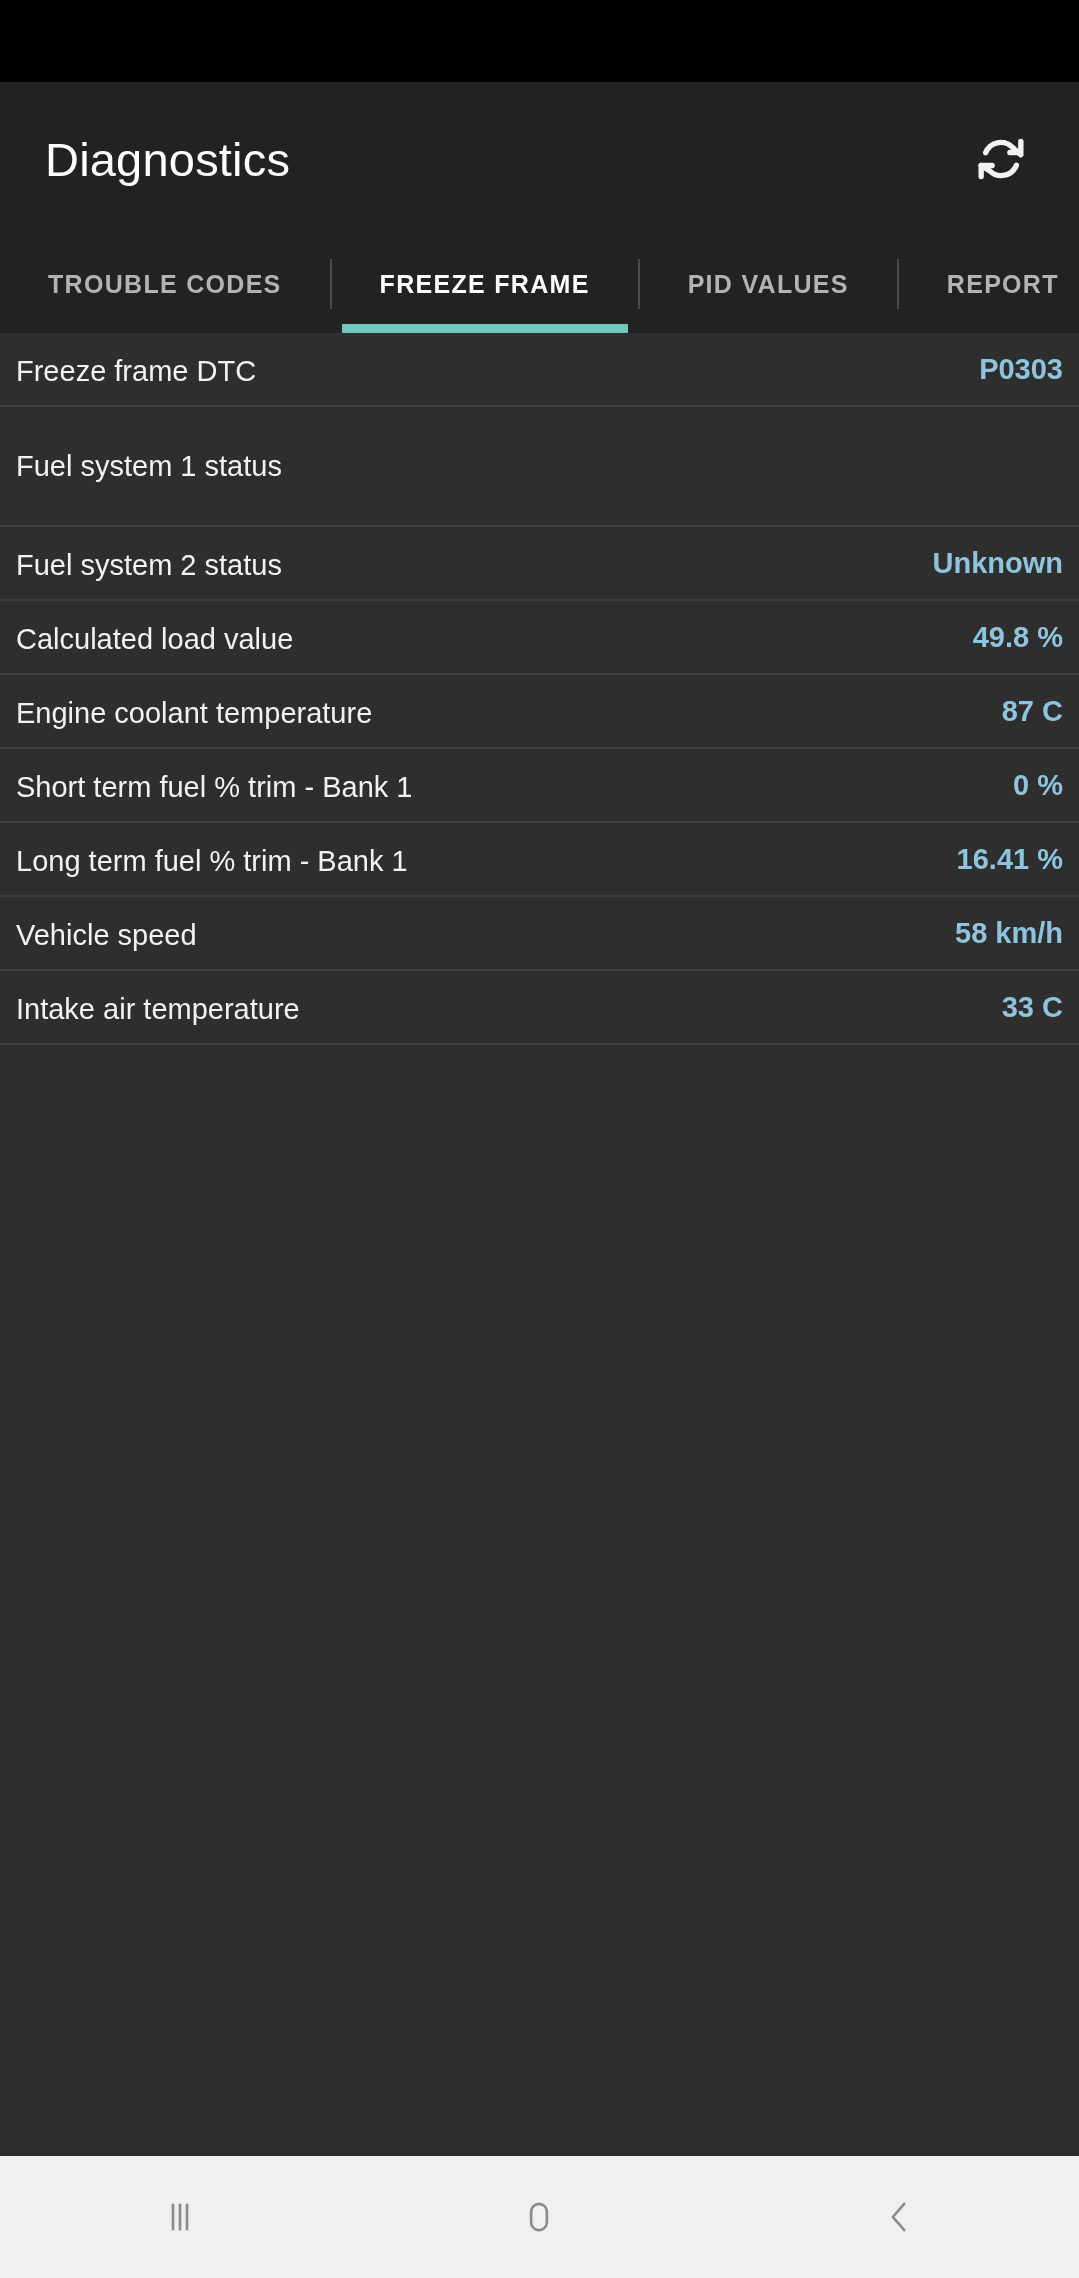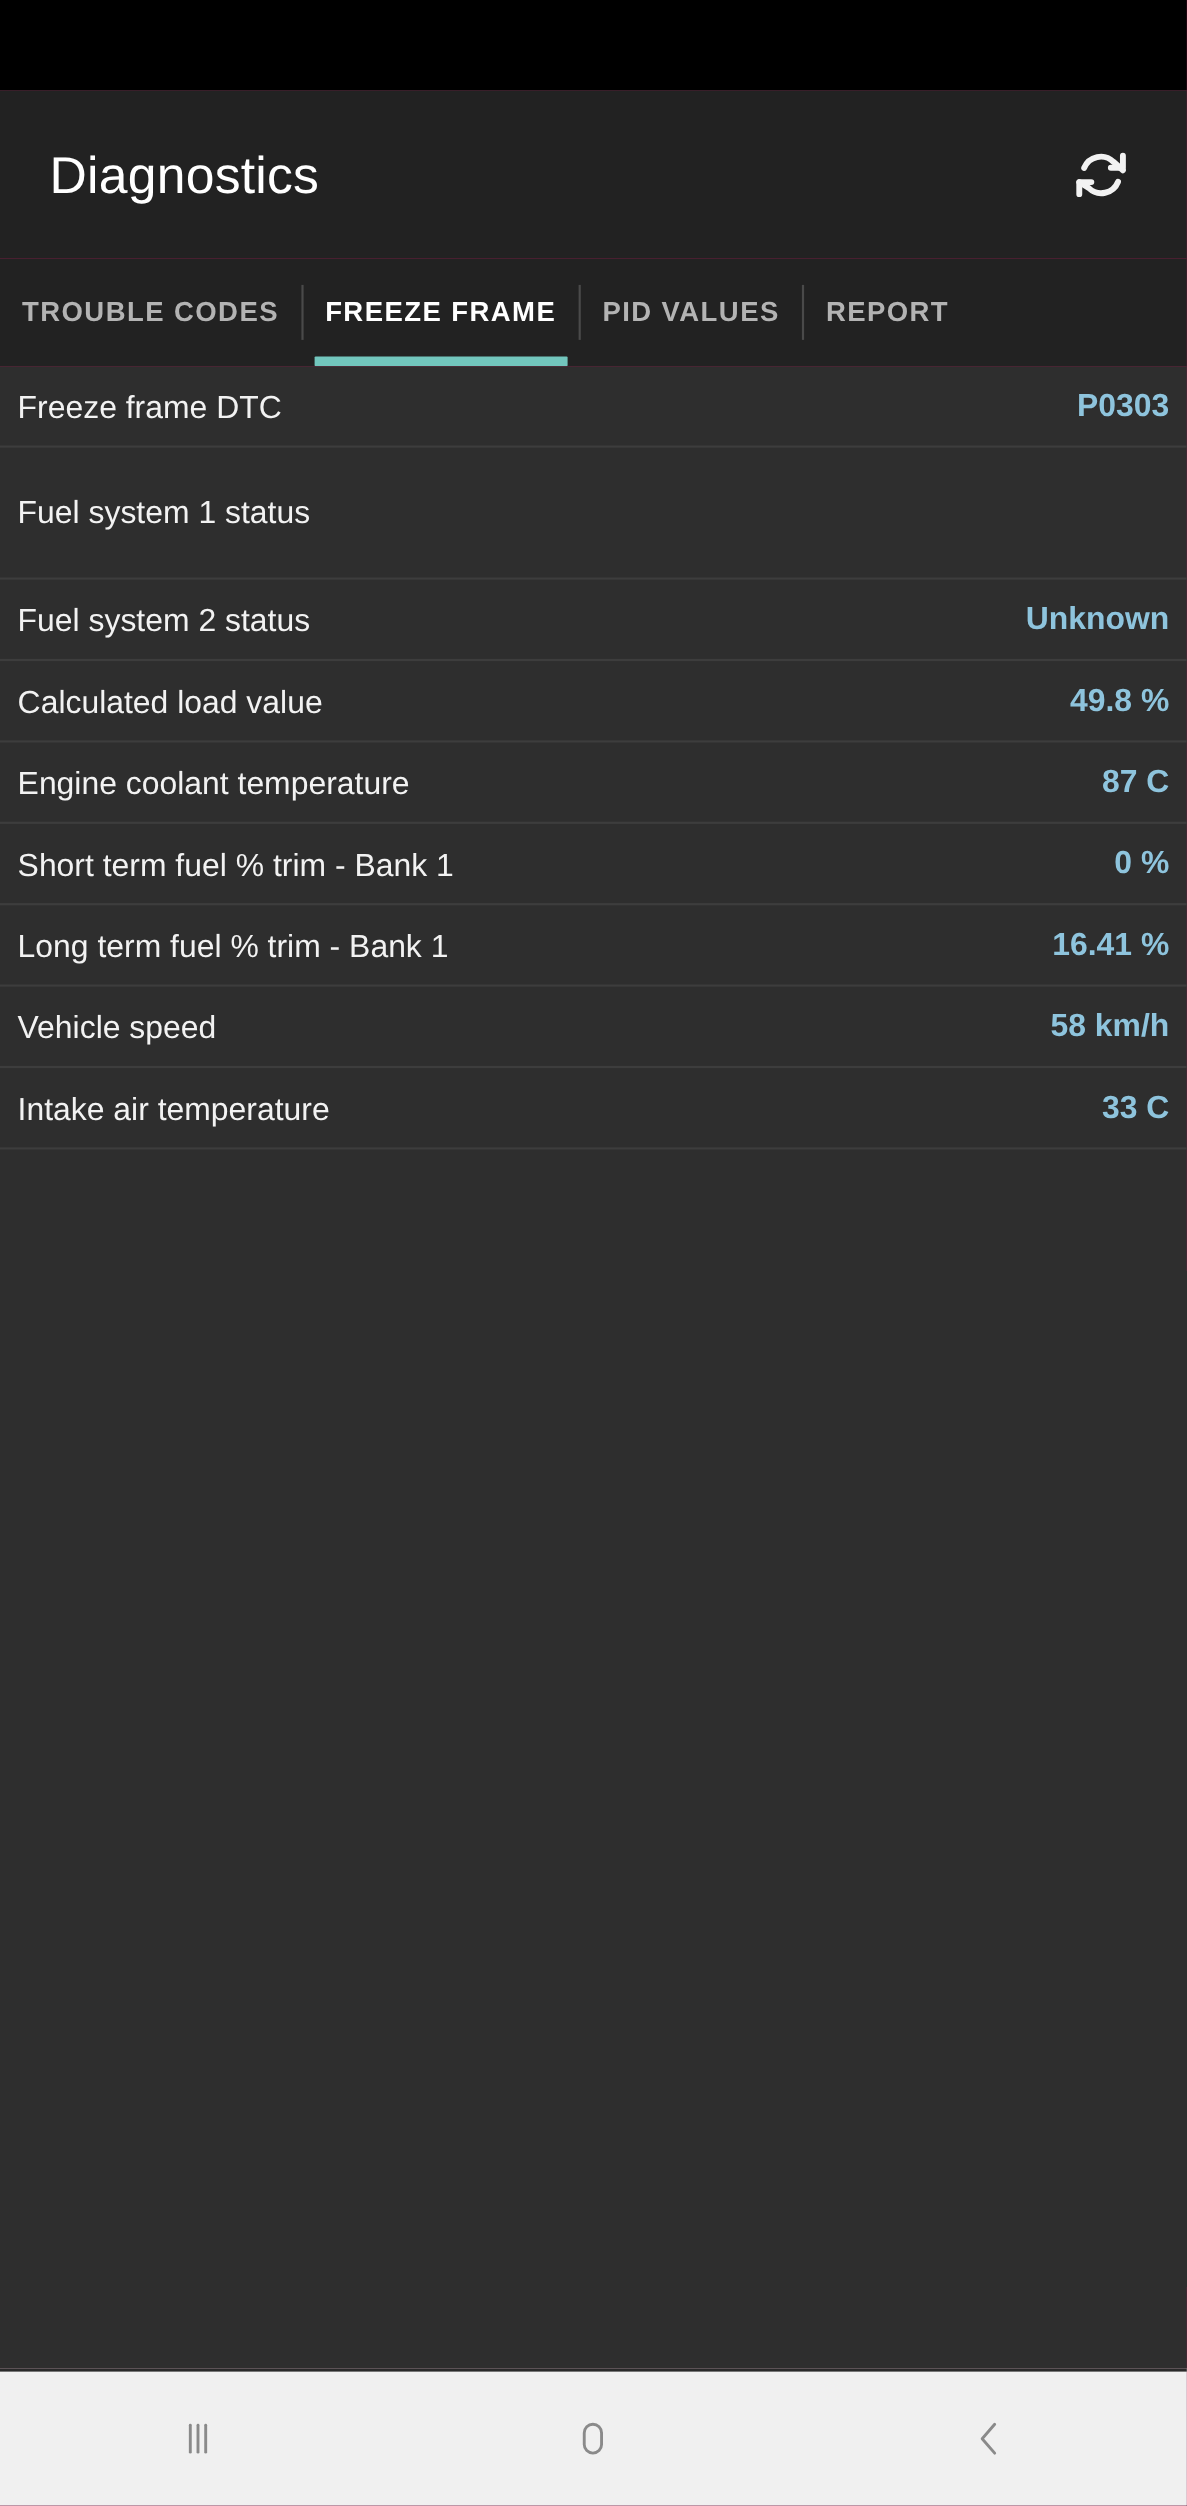--- a/index.html
+++ b/index.html
@@ -7,21 +7,21 @@
     width:1079px; height:2278px;
     background:#000;
     font-family:"Liberation Sans", sans-serif;
     overflow:hidden;
   }
 
   .phone {
     position:relative;
     width:1079px; height:2278px;
     display:flex; flex-direction:column;
-    background:#be185d;
+    background:#ffffff;
   }
 
   
   .status-bar {
     height:82px;
     background:#000000;
     flex:0 0 auto;
   }
 
   
@@ -63,21 +63,21 @@
     align-items:stretch;
     overflow:hidden;
     position:relative;
   }
   .tab {
     position:relative;
     display:flex;
     align-items:center;
     justify-content:center;
     flex:0 0 auto;
-    padding:0 20px;
+    padding:0 48px;
     height:100%;
     white-space:nowrap;
   }
   .tab-label {
     font-size:25px;
     font-weight:700;
     letter-spacing:1.3px;
     color:#b3b3b3;
   }
   .tab.active .tab-label { color:#ffffff; }

